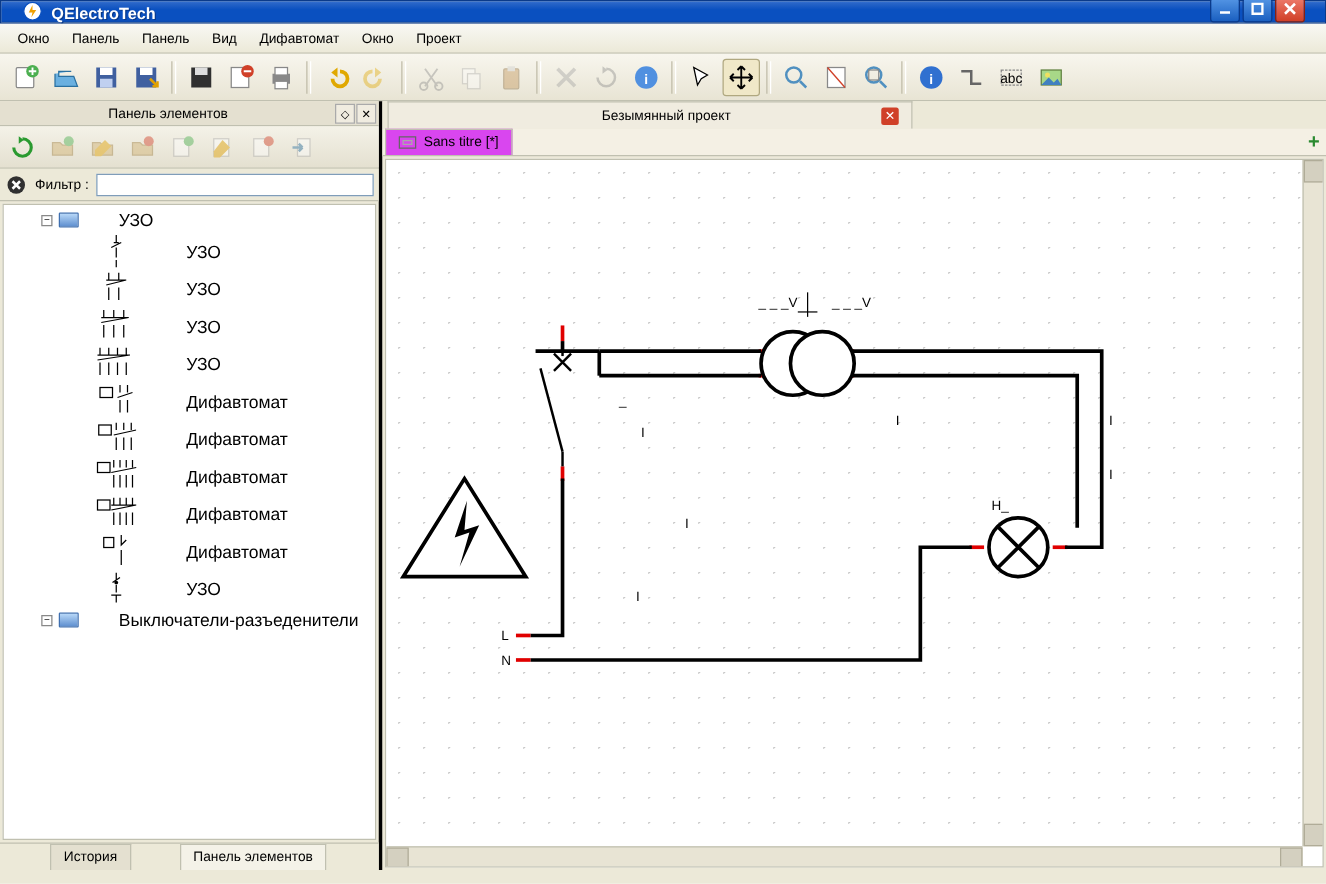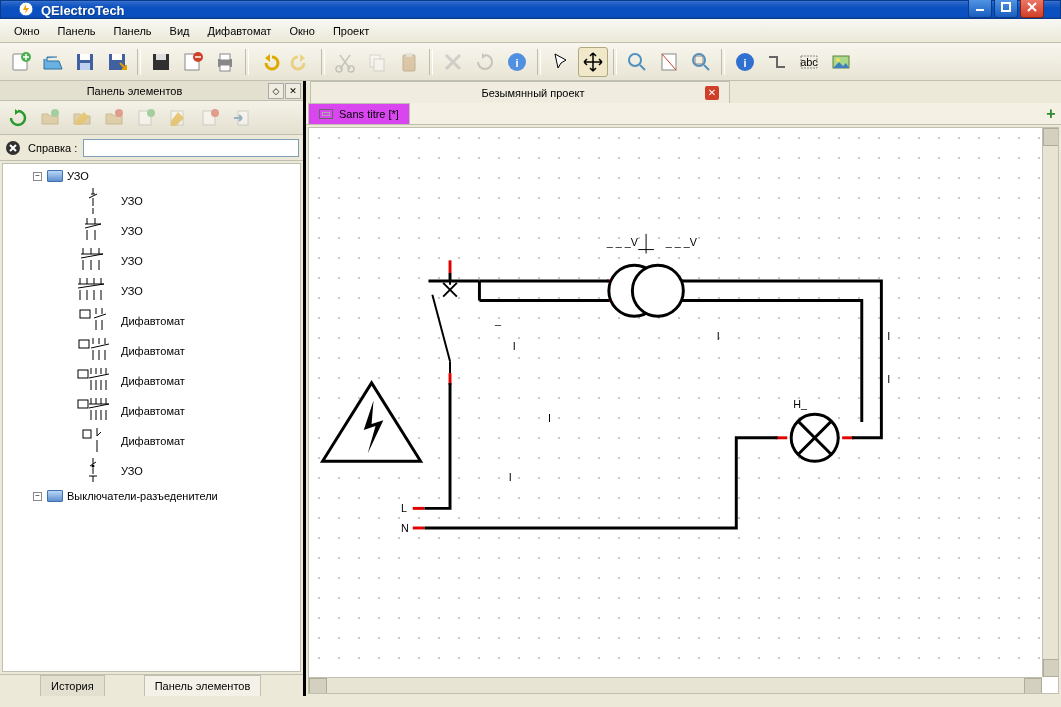--- a/index.html
+++ b/index.html
@@ -45,21 +45,21 @@
   .filterrow input{ flex:1; height:18px; border:1px solid #7f9db9; background:#fff; padding:0 3px; font-size:11px;}
 
   .tree { flex:1; background:#fff; overflow-y:scroll; overflow-x:hidden; border:1px solid #c0c0b0; margin:2px;}
   .tree-inner{ padding:2px 0;}
   .trow{ display:flex; align-items:center; height:30px; padding-left:46px; position:relative;}
   .trow.folder{ padding-left:26px; height:20px;}
   .trow .exp{ position:absolute; left:12px; width:9px; height:9px; border:1px solid #888; background:#fff; display:flex; align-items:center; justify-content:center; font-size:8px; line-height:1;}
   .trow.folder .exp{ left:2px; }
   .trow .ficon{ width:16px; height:12px; background:linear-gradient(to bottom,#b8d8f8,#6090d0); border:1px solid #4070b0; border-radius:1px; margin-right:4px;}
   .trow .symslot{ width:40px; height:26px; display:flex; align-items:center; justify-content:center; margin-right:8px;}
-  .trow .lbl{ font-size:11px; color:#000;}
+  .trow .lbl{ font-size:14px; color:#000;margin-left:28px;}
 
   .panel-tabs{ height:22px; display:flex; background:#ece9d8; border-top:1px solid #c0c0b0;}
   .panel-tabs .ptab{ padding:3px 10px; border:1px solid #c0c0b0; border-bottom:none; background:#e4e0d0; margin-right:-1px; display:flex; align-items:center;margin-left:40px;}
   .panel-tabs .ptab.active{ background:#f4f2e8;}
 
   
   .editor { flex:1; display:flex; flex-direction:column; background:#ece9d8;}
   .doctabrow{ height:22px; display:flex; align-items:stretch; background:#ece9d8; padding-left:4px;}
   .doctab{ display:flex; align-items:center; padding:0 10px; background:#f0ece0; border:1px solid #c0c0b0; border-bottom:none; gap:77px;}
   .doctab .closex{ color:#fff; background:#d04028; width:14px; height:14px; border-radius:2px; display:flex; align-items:center; justify-content:center; font-size:10px;}
@@ -347,21 +347,21 @@
         </div>
     </div>
 
     <div class="filterrow">
       <div class="ficon">
           <svg width="16" height="16">
             <circle cx="8" cy="8" r="7" fill="#303030"></circle>
             <path d="M5 5l6 6M11 5l-6 6" stroke="#fff" stroke-width="2"></path>
           </svg>
         </div>
-      <span>Справка :</span>
+      <span>Фильтр :</span>
       <input value="" style="">
     </div>
 
     <div class="tree">
       <div class="tree-inner">
         <div class="trow folder" style="padding-left:44px;">
           <div class="exp" style="left:30px;">−</div>
           <div class="ficon"></div>
           <span class="lbl">УЗО</span>
         </div>

